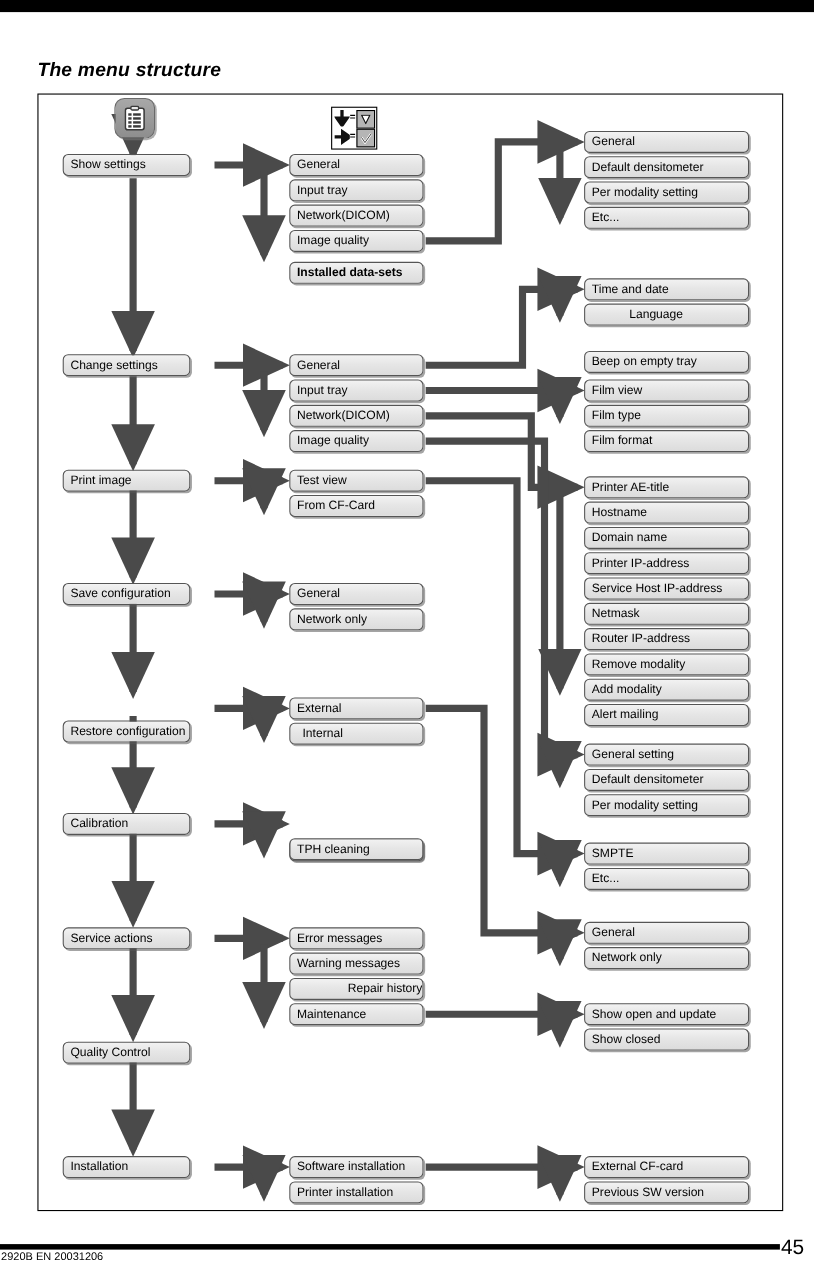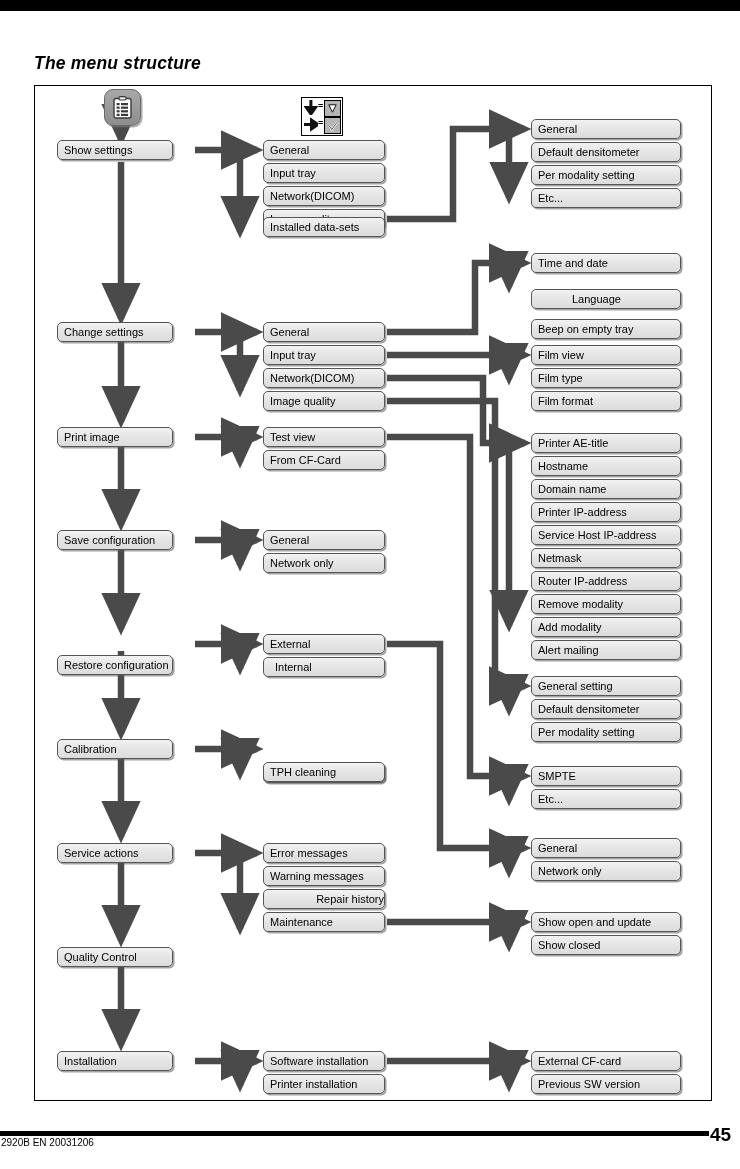--- a/index.html
+++ b/index.html
@@ -15,21 +15,21 @@
     font-size:17.5px;font-weight:bold;font-style:italic;color:#000;
     letter-spacing:.2px;white-space:nowrap;
   }
   #bottom-rule{position:absolute;left:0;top:1131px;width:709px;height:5px;background:#000;}
   #footer-code{
     position:absolute;left:1px;top:1137px;
     font-size:10px;color:#000;white-space:nowrap;
   }
   #page-number{
     position:absolute;left:710px;top:1124px;width:30px;
-    font-size:19px;font-weight:bold;color:#000;text-align:left;
+    font-size:19px;font-weight:normal;color:#000;text-align:left;
   }
 
   
   #diagram{
     position:absolute;left:34px;top:85px;width:676px;height:1014px;
     border:1px solid #000;background:#fff;overflow:hidden;
   }
   #canvas{position:absolute;left:0;top:0;width:676px;height:1014px;}
 
   
@@ -196,21 +196,21 @@
   <div class="box col1" style="top:569px;">Restore configuration</div>
   <div class="box col1" style="top:653px;">Calibration</div>
   <div class="box col1" style="top:757px;">Service actions</div>
   <div class="box col1" style="top:861px;">Quality Control</div>
   <div class="box col1" style="top:965px;">Installation</div>
 
   <div class="box col2" style="top:54px;">General</div>
   <div class="box col2" style="top:77px;">Input tray</div>
   <div class="box col2" style="top:100px;">Network(DICOM)</div>
   <div class="box col2" style="top:123px;">Image quality</div>
-  <div class="box col2" style="top:131px;">Installed data-sets</div>
+  <div class="box col2" style="top:152px;font-weight:bold;">Installed data-sets</div>
 
   <div class="box col2" style="top:236px;">General</div>
   <div class="box col2" style="top:259px;">Input tray</div>
   <div class="box col2" style="top:282px;">Network(DICOM)</div>
   <div class="box col2" style="top:305px;">Image quality</div>
 
   <div class="box col2" style="top:341px;">Test view</div>
   <div class="box col2" style="top:364px;">From CF-Card</div>
 
   <div class="box col2" style="top:444px;">General</div>
@@ -229,21 +229,21 @@
 
   <div class="box col2" style="top:965px;">Software installation</div>
   <div class="box col2" style="top:988px;">Printer installation</div>
 
   <div class="box col3" style="top:33px;">General</div>
   <div class="box col3" style="top:56px;">Default densitometer</div>
   <div class="box col3" style="top:79px;">Per modality setting</div>
   <div class="box col3" style="top:102px;">Etc...</div>
 
   <div class="box col3" style="top:167px;">Time and date</div>
-  <div class="box col3" style="top:203px;padding-left:40px;">Language</div>
+  <div class="box col3" style="top:190px;padding-left:40px;">Language</div>
   <div class="box col3" style="top:213px;margin-top:20px;">Beep on empty tray</div>
 
   <div class="box col3" style="top:259px;">Film view</div>
   <div class="box col3" style="top:282px;">Film type</div>
   <div class="box col3" style="top:305px;">Film format</div>
 
   <div class="box col3" style="top:347px;">Printer AE-title</div>
   <div class="box col3" style="top:370px;">Hostname</div>
   <div class="box col3" style="top:393px;">Domain name</div>
   <div class="box col3" style="top:416px;">Printer IP-address</div>

